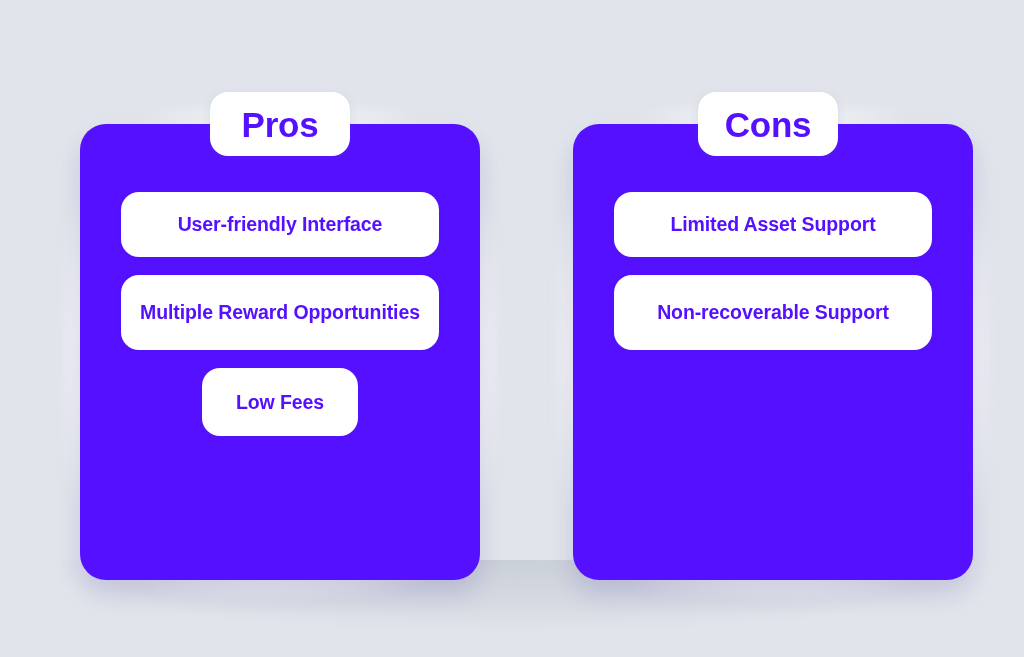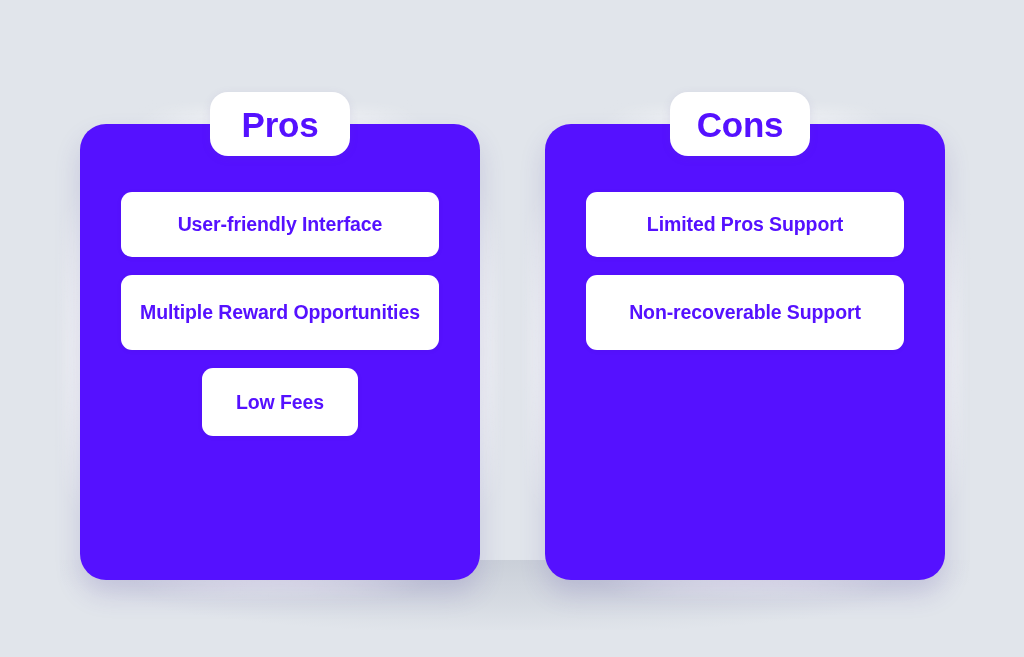--- a/index.html
+++ b/index.html
@@ -35,21 +35,21 @@
   }
 
   .column {
     position: absolute;
     top: 124px;
     width: 340px;
     height: 456px;
     z-index: 1;
   }
   .column-pros { left: 80px; }
-  .column-cons { left: 545px; }
+  .column-cons { left: 573px; }
 
   
   .panel-glow {
     position: absolute;
     left: -16px;
     top: -16px;
     width: 432px;
     height: 488px;
     border-radius: 40px;
     background: radial-gradient(ellipse at 50% 50%, rgba(255,255,255,0.95) 40%, rgba(255,255,255,0.55) 66%, rgba(255,255,255,0) 82%);
@@ -106,21 +106,21 @@
     flex-direction: column;
     align-items: center;
     justify-content: flex-start;
     z-index: 2;
   }
 
   .item {
     width: 100%;
     box-sizing: border-box;
     background: #ffffff;
-    border-radius: 11px;
+    border-radius: 18px;
     display: flex;
     align-items: center;
     justify-content: center;
     text-align: center;
     padding: 10px 14px;
     margin-bottom: 18px;
     min-height: 65px;
     box-shadow: 0 1px 4px rgba(60,30,140,0.10);
   }
   .item:last-child { margin-bottom: 0; }
@@ -172,21 +172,21 @@
   <div class="column column-cons">
     <div class="panel-glow"></div>
     <div class="panel"></div>
 
     <div class="header-pill header-pill-cons">
       <span class="header-title">Cons</span>
     </div>
 
     <div class="items">
       <div class="item">
-        <span class="item-label">Limited Pros Support</span>
+        <span class="item-label">Limited Asset Support</span>
       </div>
       <div class="item two-line">
         <span class="item-label">Non-recoverable Support</span>
       </div>
     </div>
   </div>
 
 </div>
 
 </body></html>

